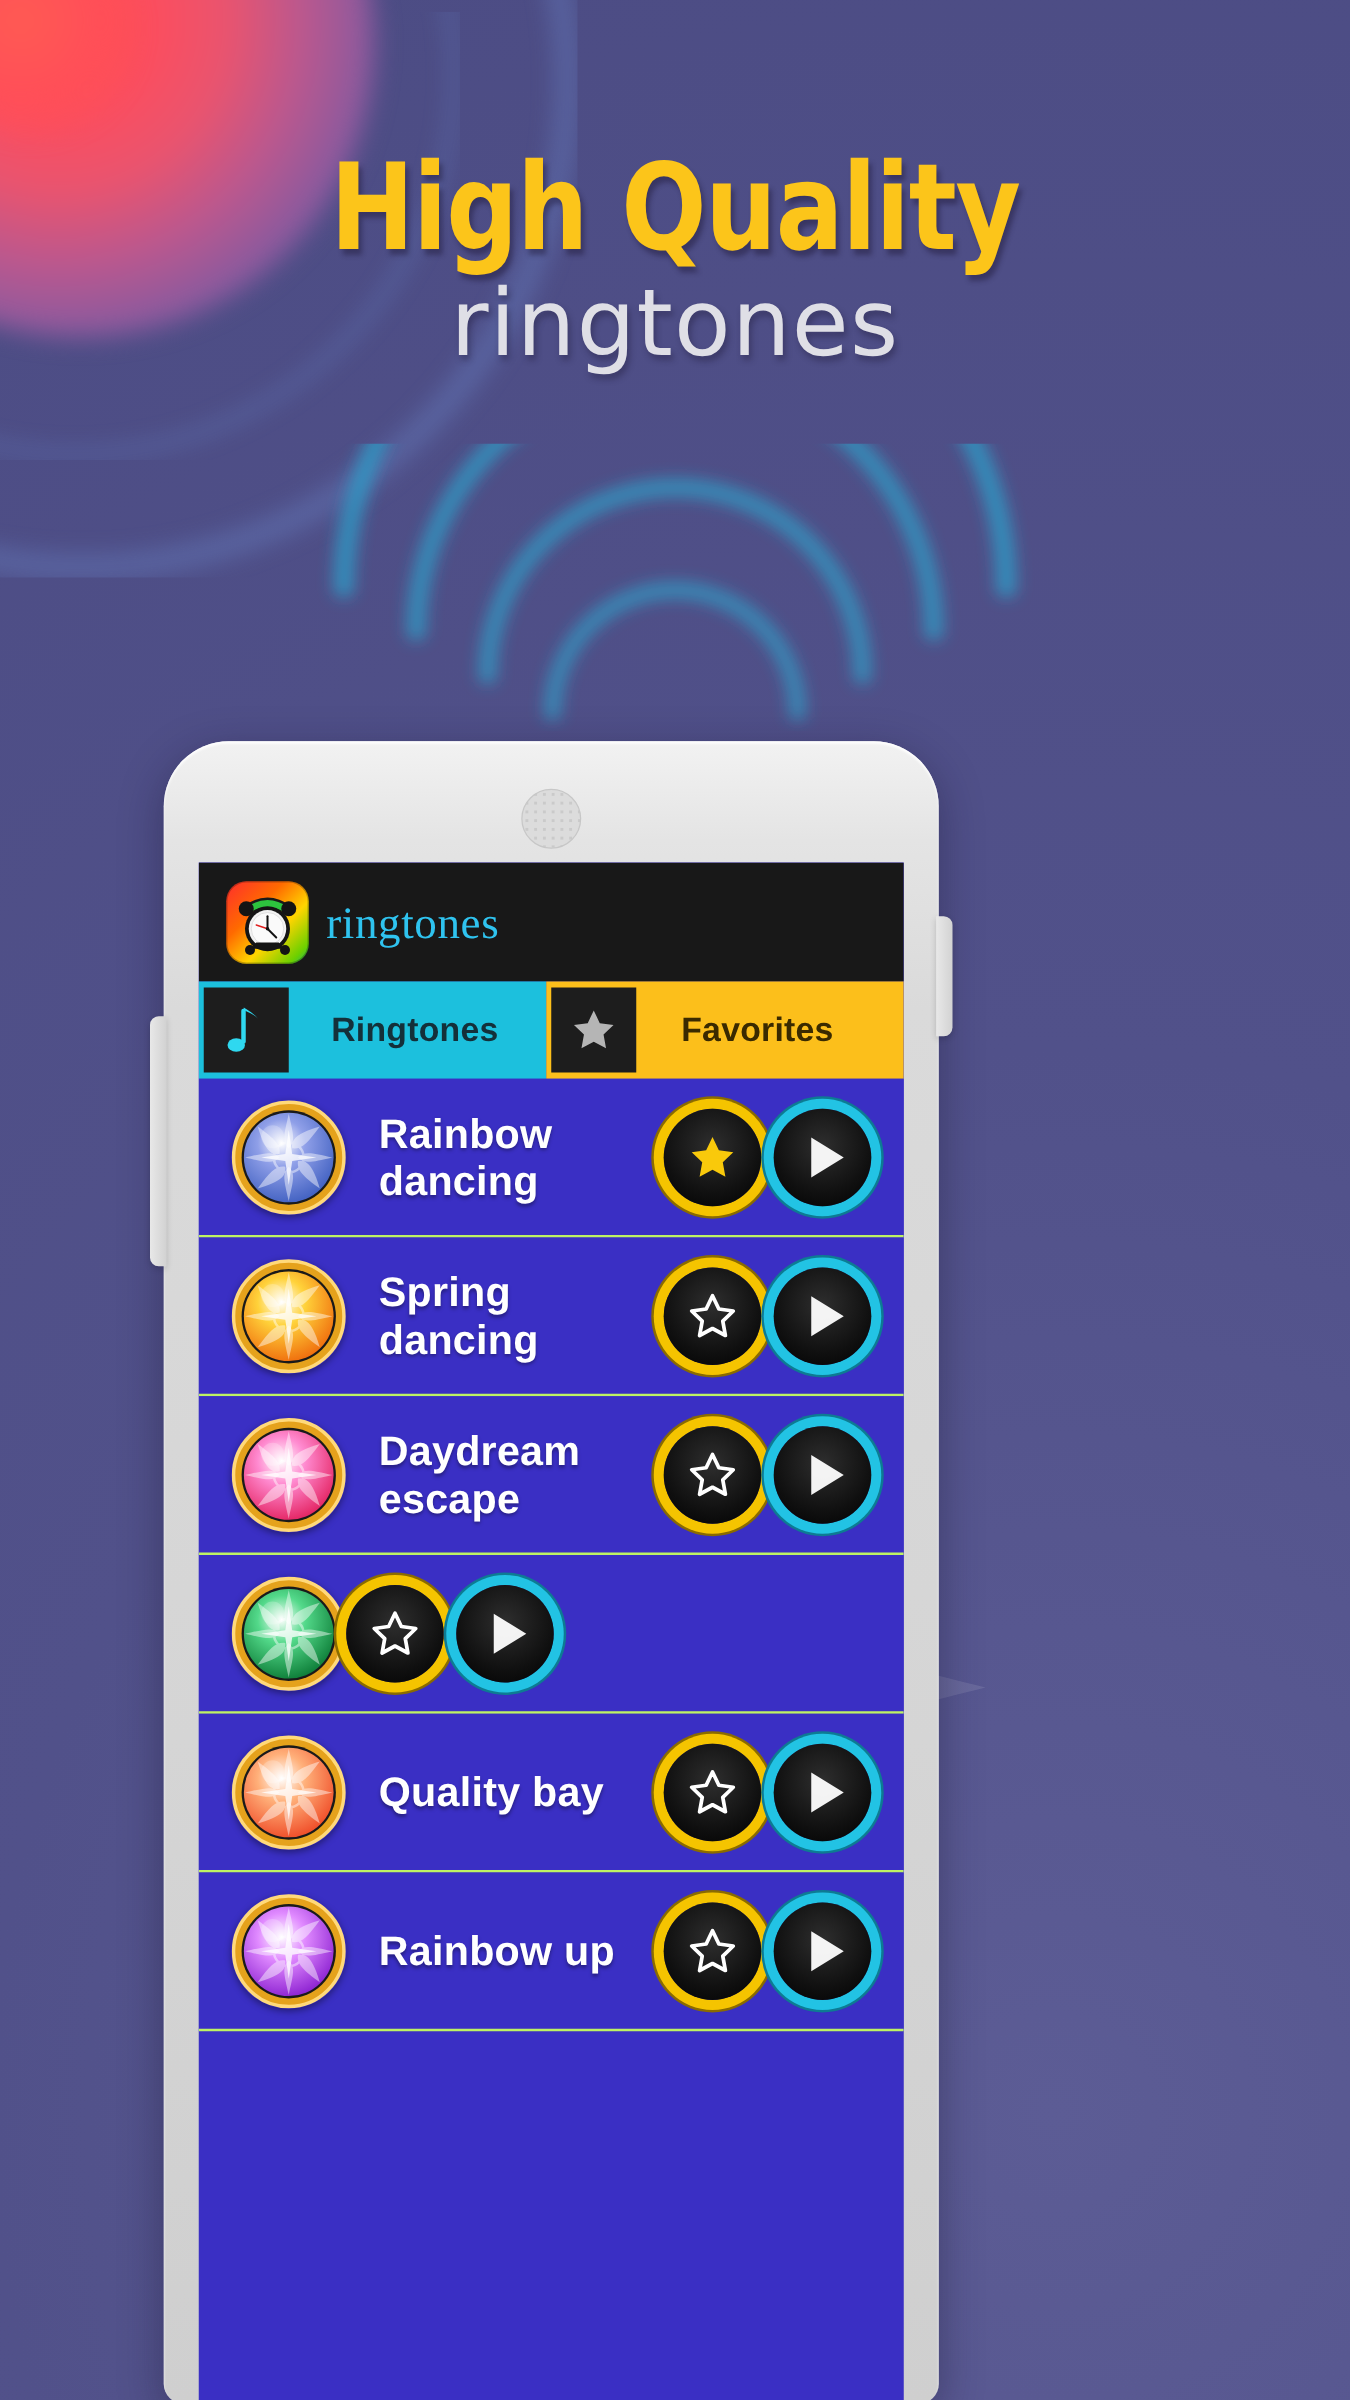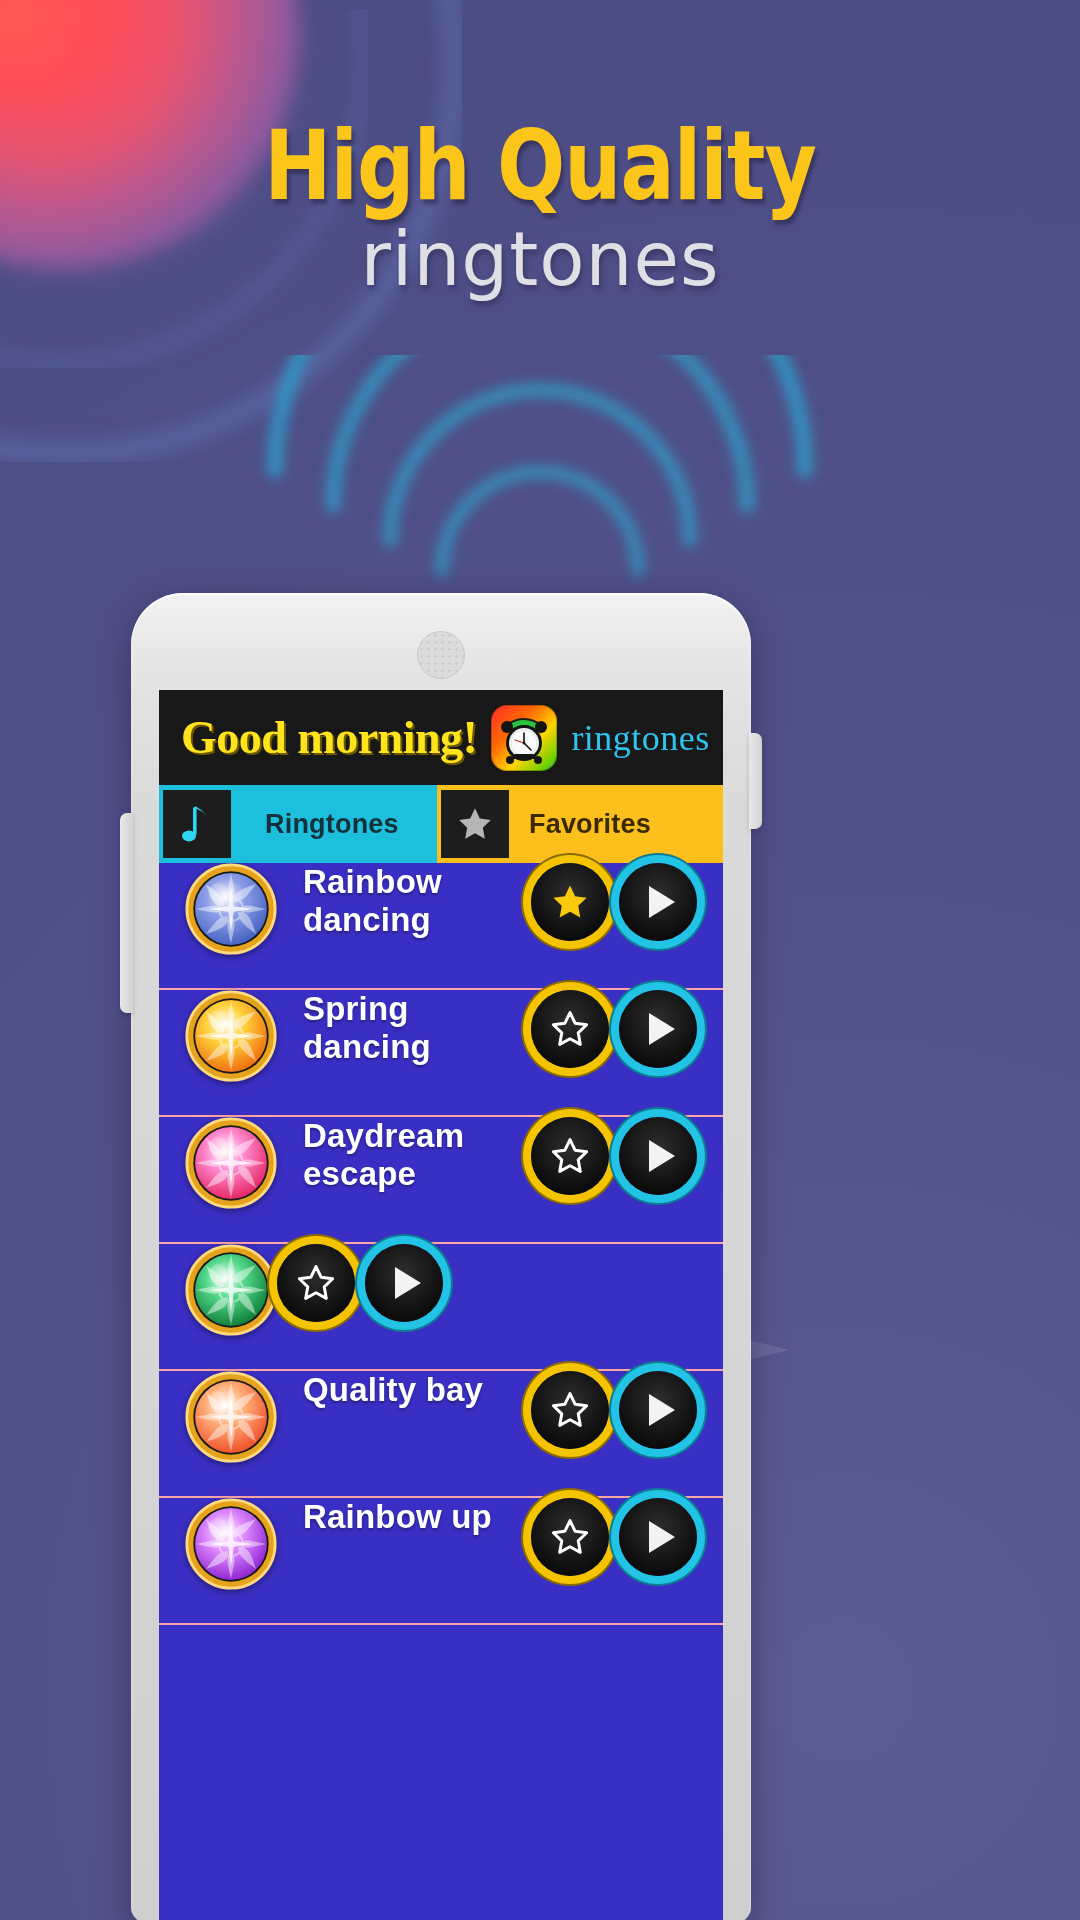--- a/index.html
+++ b/index.html
@@ -126,32 +126,32 @@
   .tab{display:flex;align-items:center;height:100%;}
   .tab-ringtones{background:#1cc0dd;flex:0 0 278px;}
   .tab-favorites{background:#fcbf1b;flex:1;}
   .tab-ico{
     width:68px;height:68px;background:#1d1d1d;flex:none;margin-left:4px;
     display:flex;align-items:center;justify-content:center;
   }
   .tab-label{
     font-size:27px;font-weight:bold;color:#14303a;margin-left:34px;letter-spacing:.2px;
   }
-  .tab-favorites .tab-label{color:#3a2a00;margin-left:20px;}
+  .tab-favorites .tab-label{color:#3a2a00;margin-left:36px;}
 
   
   .list{position:relative;}
   .list-bg{
     position:absolute;inset:0;pointer-events:none;opacity:.16;
     background:
       radial-gradient(circle at 55% 46%, rgba(255,255,255,.55) 0 2%, rgba(255,255,255,0) 48%);
   }
   .row{
-    position:relative;height:125px;display:flex;
-    background:#3a2fc4;border-bottom:2px solid #fca5a5;
+    position:relative;height:125px;display:flex;align-items:center;
+    background:#3a2fc4;border-bottom:2px solid #bef264;
   }
   .row-thumb{
     width:92px;height:92px;border-radius:50%;flex:none;margin-left:26px;position:relative;
     box-shadow:0 2px 6px rgba(0,0,0,.4);
   }
   .row-title{
     flex:1;margin-left:26px;color:#ffffff;font-size:33px;font-weight:bold;letter-spacing:.2px;
     text-shadow:0 2px 3px rgba(0,0,0,.35);
   }
   .btn-circ{
@@ -228,21 +228,20 @@
 
   <div class="phone">
     <div class="phone-body"></div>
     <div class="phone-btn btn-right"></div>
     <div class="phone-btn btn-left"></div>
     <div class="speaker"></div>
 
     <div class="screen">
 
       <div class="app-banner">
-        <div class="banner-title">Good morning!</div>
         <div class="clock-icon">
           <svg width="66" height="66" viewBox="0 0 66 66" xmlns="http://www.w3.org/2000/svg">
             <g>
               <path d="M14 20 q19 -14 38 0 l-5 6 q-14 -10 -28 0Z" fill="#1a1a1a"></path>
               <path d="M16 21 q17 -12 34 0 l-3 4 q-14 -9 -28 0Z" fill="#2ecc40" opacity="0.95"></path>
               <circle cx="16" cy="22" r="6" fill="#141414"></circle>
               <circle cx="50" cy="22" r="6" fill="#141414"></circle>
               <circle cx="33" cy="38" r="18" fill="#141414"></circle>
               <circle cx="33" cy="38" r="15" fill="#f2f2f2"></circle>
               <circle cx="33" cy="38" r="13" fill="#fafafa" stroke="#d8d8d8" stroke-width="0.6"></circle>

